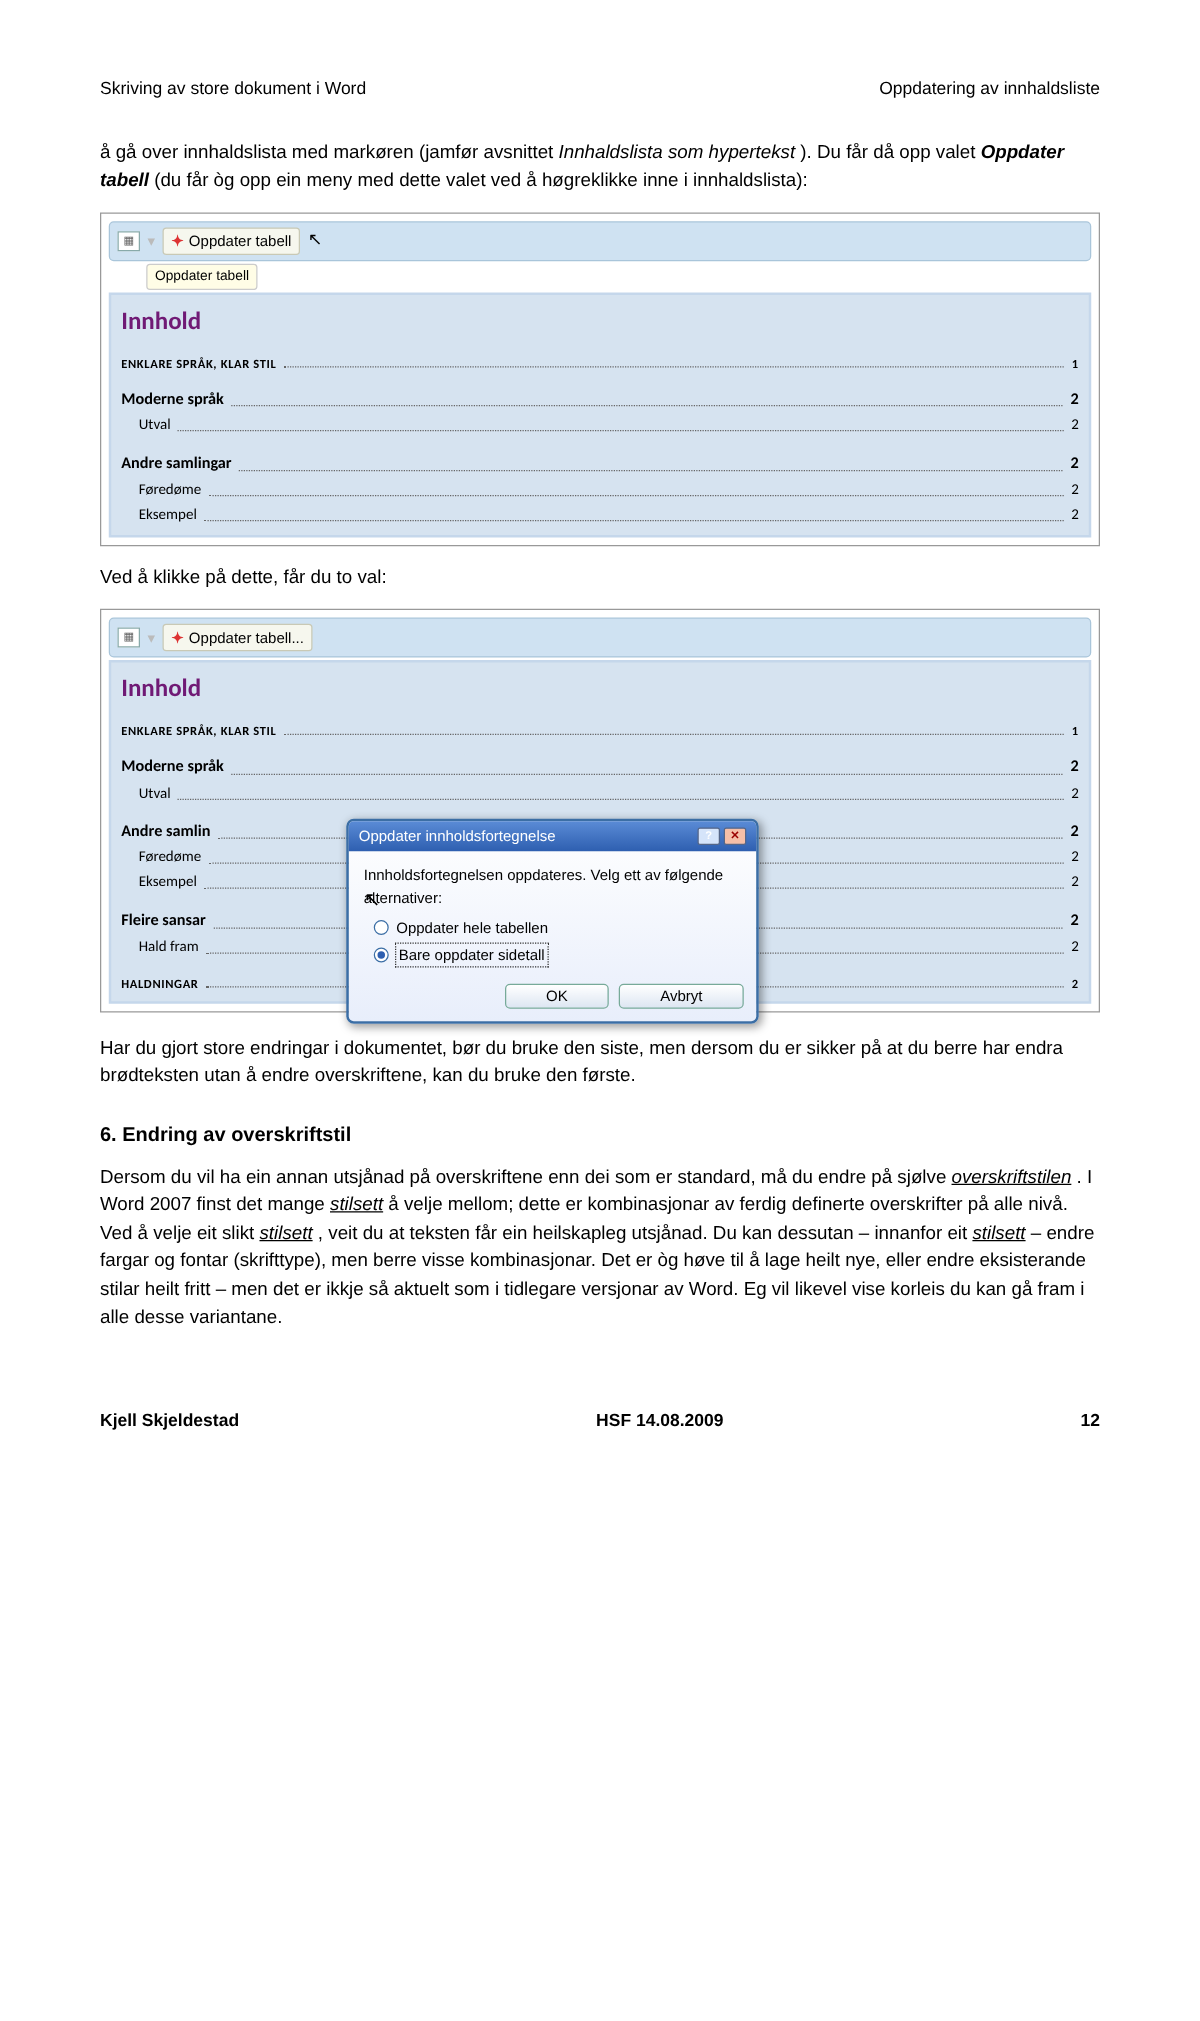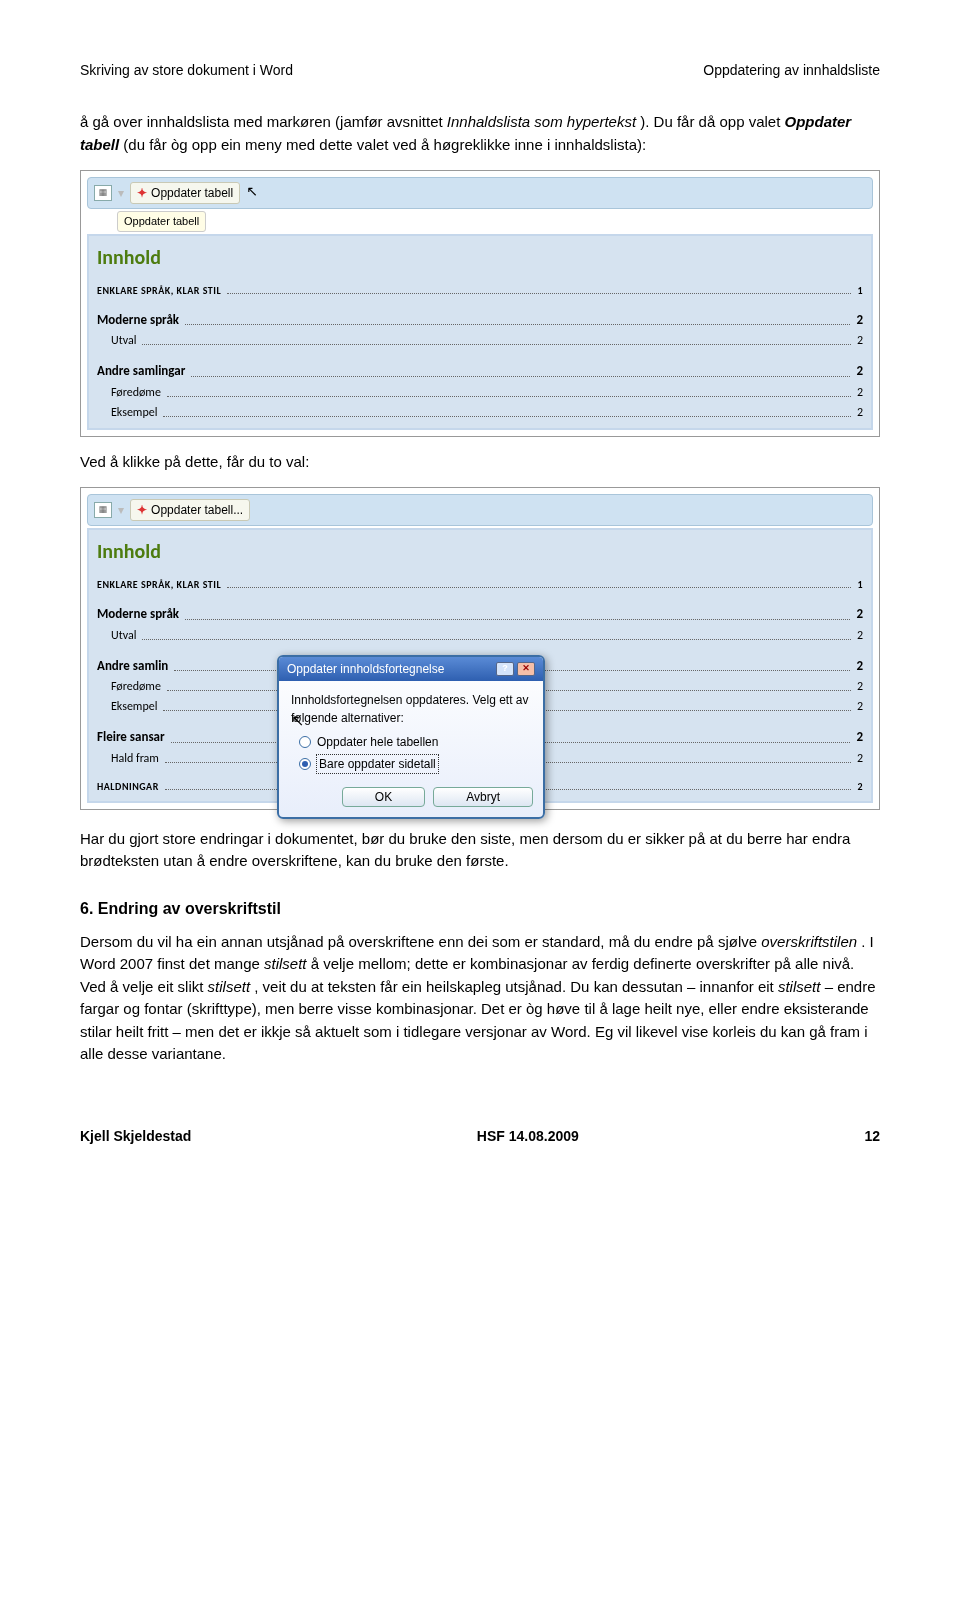--- a/index.html
+++ b/index.html
@@ -11,44 +11,44 @@
 
 .word-box { border: 1px solid #999; padding: 6px; margin: 14px 0; background: #fff; }
 .toc-ctrl { display: flex; align-items: center; gap: 6px; background: #cfe2f2; border: 1px solid #a9c5da; border-radius: 4px; padding: 4px 6px; font-size: 12px; }
 .icon-btn { width: 18px; height: 16px; background: #fff; border: 1px solid #8aa; display: inline-flex; align-items: center; justify-content: center; font-size: 9px; color: #666; }
 .oppdater-chip { background: #f6f7ee; border: 1px solid #c9c9b5; border-radius: 3px; padding: 1px 6px; font-size: 12px; display: inline-flex; align-items: center; gap: 4px; }
 .redplus { color: #d33; font-weight: bold; }
 .cursor-arrow { font-size: 14px; transform: translateY(-2px); }
 .tooltip { background: #fffde6; border: 1px solid #ccc; border-radius: 3px; padding: 1px 6px; font-size: 11px; display: inline-block; margin-left: 30px; margin-top: 2px; }
 .toc-body { background: #c5d7eb; padding: 2px; margin-top: 2px; }
 .toc-inner { background: #d6e3f0; padding: 6px 8px; }
-.innhold-title { color: #4d7c0f; font-size: 20px; font-weight: bold; font-family: 'Calibri', Arial, sans-serif; margin-bottom: 10px; }
+.innhold-title { color: #701a75; font-size: 20px; font-weight: bold; font-family: 'Calibri', Arial, sans-serif; margin-bottom: 10px; }
 .toc-row { display: flex; justify-content: space-between; font-family: 'Calibri', Arial, sans-serif; font-size: 13px; padding: 1px 0; }
 .toc-row.lvl2 { font-weight: bold; padding-left: 0; }
 .toc-row.lvl3 { padding-left: 14px; font-size: 12px; }
 .toc-row.lvl1-caps { font-weight: bold; font-size: 10px; letter-spacing: 0.5px; }
 .toc-section-gap { height: 10px; }
 .dotted { border-bottom: 1px dotted #666; flex: 1; margin: 0 6px; position: relative; top: -4px; }
 
 .dialog-wrap { position: relative; }
-.dialog { position: absolute; left: 180px; top: -70px; width: 268px; background: linear-gradient(#fff, #e8eefb); border: 2px solid #3b6ea5; border-radius: 6px; box-shadow: 2px 2px 8px rgba(0,0,0,0.4); font-size: 12px; }
+.dialog { position: absolute; left: 180px; top: -70px; width: 330px; background: linear-gradient(#fff, #e8eefb); border: 2px solid #3b6ea5; border-radius: 6px; box-shadow: 2px 2px 8px rgba(0,0,0,0.4); font-size: 12px; }
 .dialog-title { background: linear-gradient(#5a8bd6, #2e5fb0); color: #fff; padding: 3px 8px; border-top-left-radius: 4px; border-top-right-radius: 4px; display: flex; justify-content: space-between; align-items: center; font-size: 12px; }
 .dialog-title .tb-btns { display: flex; gap: 3px; }
 .tb-btn { width: 18px; height: 14px; background: #d5e4fa; border: 1px solid #568; border-radius: 2px; display: inline-flex; align-items: center; justify-content: center; font-size: 9px; font-weight: bold; }
 .tb-btn.close { background: #f5bfa8; color: #900; }
 .dialog-body { padding: 10px 12px 6px; }
 .radio-row { display: flex; align-items: center; gap: 6px; padding: 2px 0 2px 8px; }
 .radio-outer { width: 12px; height: 12px; border: 1px solid #3b6ea5; border-radius: 50%; display: inline-flex; align-items: center; justify-content: center; background: #fff; }
 .radio-inner { width: 6px; height: 6px; background: #2e5fb0; border-radius: 50%; }
 .dialog-btns { display: flex; justify-content: flex-end; gap: 8px; padding: 6px 10px 10px; }
 .winbtn { background: linear-gradient(#fff, #dde6f2); border: 1px solid #7a9; border-radius: 4px; padding: 2px 32px; font-size: 12px; }
 .cursor-dlg { position: absolute; left: 12px; top: 52px; font-size: 16px; }
 
 .h2 { font-size: 16px; font-family: Arial, sans-serif; font-weight: bold; margin: 24px 0 10px; }
-.run-on .italic { font-style: italic; }
+.run-on .italic { font-style: italic; text-decoration: underline; }
 .footer-row { display: flex; justify-content: space-between; font-size: 14px; margin-top: 60px; font-weight: bold; }
 </style>
 </head>
 <body>
 
 <div class="header-row">
   <span>Skriving av store dokument i Word</span>
   <span>Oppdatering av innhaldsliste</span>
 </div>
 

